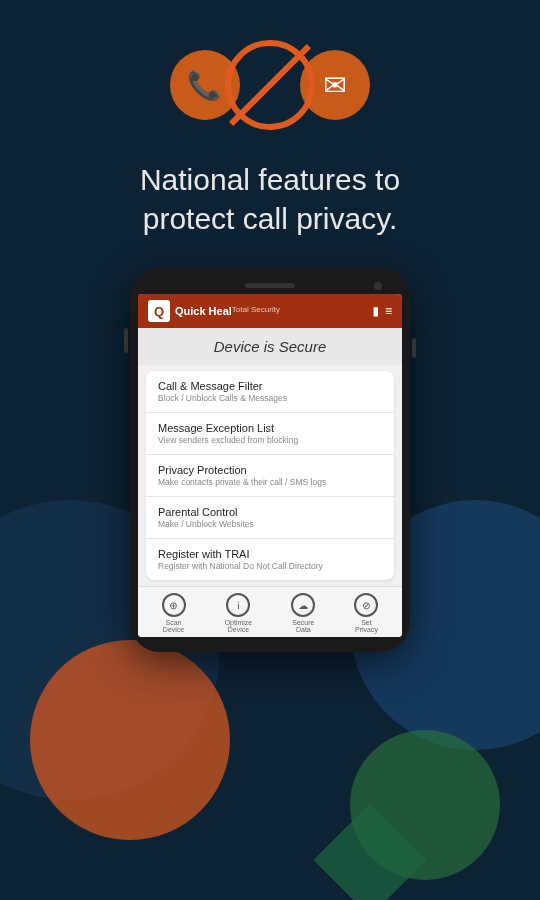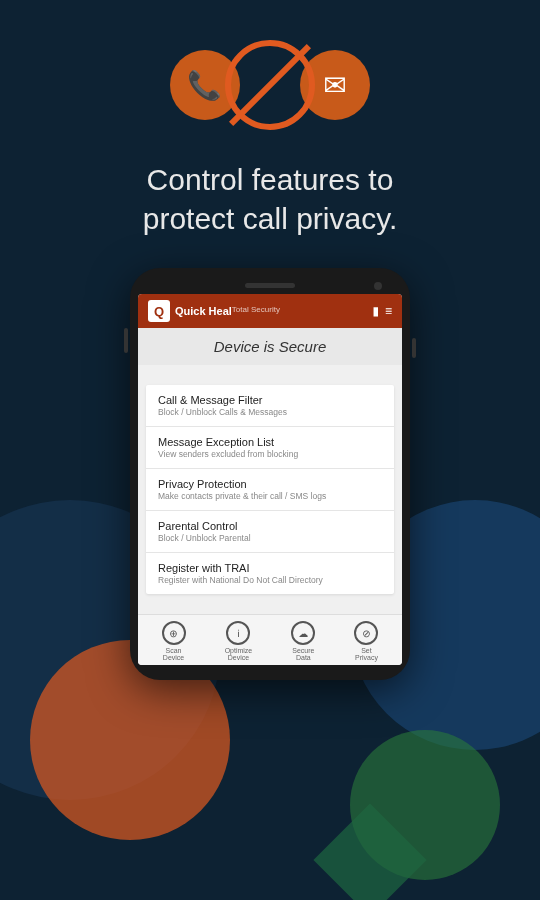--- a/index.html
+++ b/index.html
@@ -216,22 +216,22 @@
       padding: 10px;
       font-size: 15px;
       color: #333;
       font-weight: 400;
       font-style: italic;
     }
 
     
     .menu-list {
       background: white;
-      margin: 20px 8px;
-      border-radius: 2px;
+      margin: 6px 8px;
+      border-radius: 8px;
       box-shadow: 0 1px 3px rgba(0,0,0,0.1);
     }
 
     .menu-item {
       padding: 9px 12px;
       border-bottom: 1px solid #e5e5e5;
     }
 
     .menu-item:last-child {
       border-bottom: none;
@@ -315,21 +315,21 @@
     <div class="icon-circle">
       <span>📞</span>
     </div>
     <div class="block-circle"></div>
     <div class="icon-circle">
       <span>✉</span>
     </div>
   </div>
 
   <div class="headline">
-    <span>Control features to</span><br>
+    <span>National features to</span><br>
     <span>protect call privacy.</span>
   </div>
 
   <div class="phone-wrapper">
     <div class="phone">
 
       <div class="phone-side-btn side-btn-vol"></div>
       <div class="phone-side-btn side-btn-pwr"></div>
 
       <div class="phone-top">
@@ -367,21 +367,21 @@
             <div class="menu-item-sub">View senders excluded from blocking</div>
           </div>
 
           <div class="menu-item">
             <div class="menu-item-title">Privacy Protection</div>
             <div class="menu-item-sub">Make contacts private &amp; their call / SMS logs</div>
           </div>
 
           <div class="menu-item">
             <div class="menu-item-title">Parental Control</div>
-            <div class="menu-item-sub">Block / Unblock Parental</div>
+            <div class="menu-item-sub">Make / Unblock Websites</div>
           </div>
 
           <div class="menu-item">
             <div class="menu-item-title">Register with TRAI</div>
             <div class="menu-item-sub">Register with National Do Not Call Directory</div>
           </div>
 
         </div>
 
         <div class="bottom-nav">

